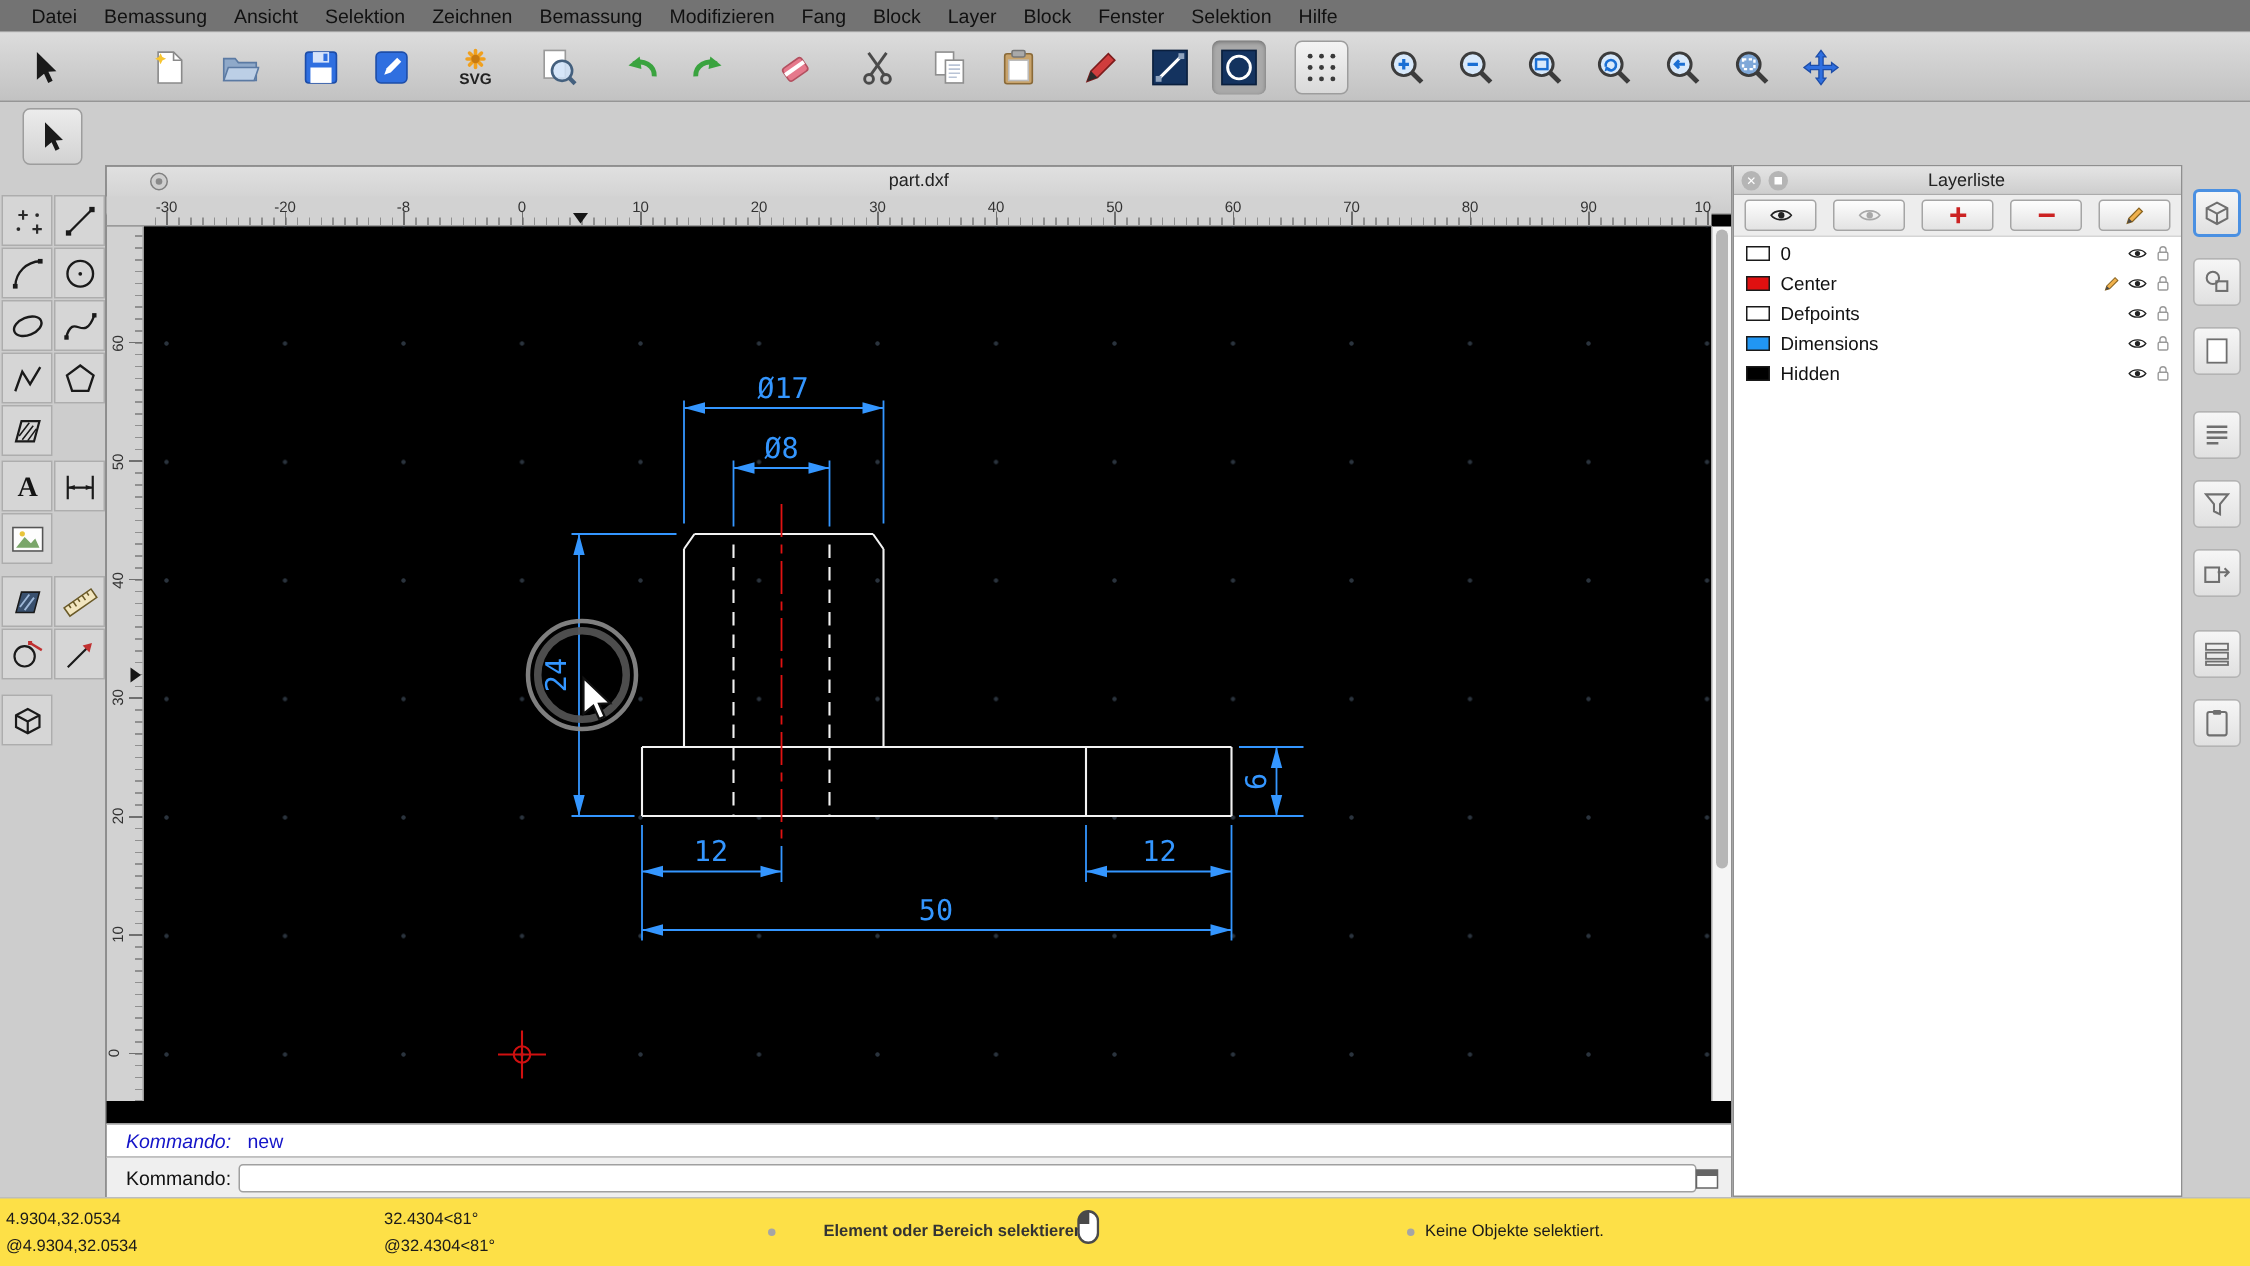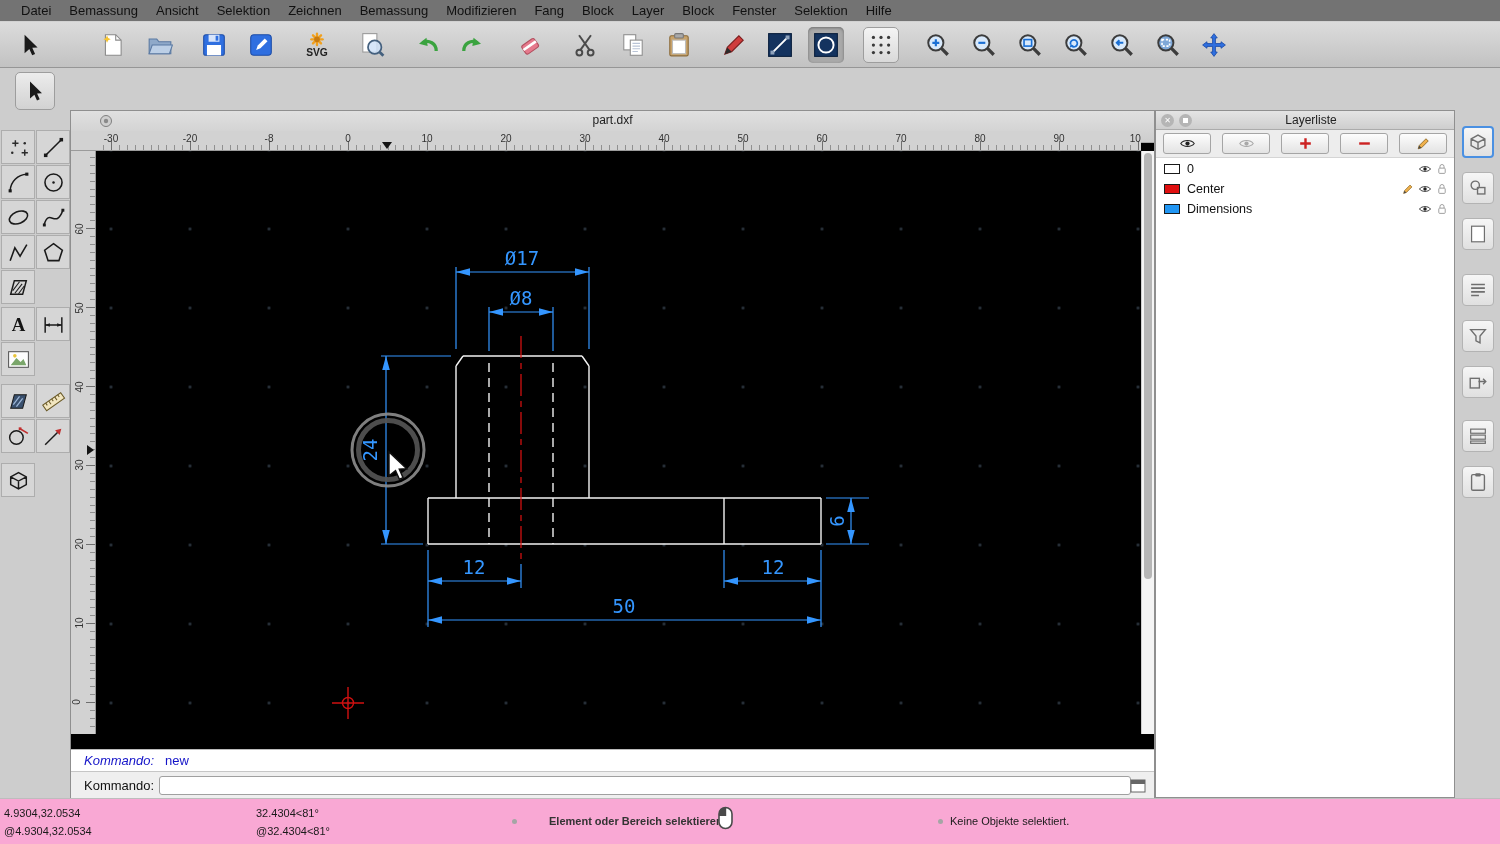--- a/index.html
+++ b/index.html
@@ -62,21 +62,21 @@
   .layer-row{position:relative;height:20px;display:flex;align-items:center;padding-left:8px;box-sizing:border-box;background:#fff;}
   .swatch{width:16px;height:10px;border:1px solid #1a1a1a;box-sizing:border-box;margin-right:7px;flex:0 0 auto;}
   .lname{font-size:12.5px;color:#111;flex:1;}
   .row-icons{display:flex;align-items:center;gap:3px;padding-right:5px;}
   .row-icons svg{width:14px;height:14px;}
   
   .strip-btn{position:absolute;left:1462px;width:32px;height:32px;border:1px solid #b3b3b3;border-radius:4px;background:linear-gradient(#f6f6f6,#e0e0e0);display:flex;align-items:center;justify-content:center;box-sizing:border-box;}
   .strip-btn.active{border:2px solid #4a90e2;}
   .strip-btn svg{width:22px;height:22px;}
   
-  .statusbar{position:absolute;left:0;top:798px;width:100%;height:46px;background:#f9a8d4;border-top:1px solid #bdbdbd;box-sizing:border-box;font-size:11px;color:#1a1a1a;}
+  .statusbar{position:absolute;left:0;top:798px;width:100%;height:46px;background:#fde047;border-top:1px solid #bdbdbd;box-sizing:border-box;font-size:11px;color:#1a1a1a;}
   .sb{position:absolute;white-space:nowrap;}
   .sb-dot{position:absolute;width:5px;height:5px;border-radius:50%;background:#a5a5a5;}
 </style>
 </head>
 <body>
 
 <div id="app">
 
   <div class="menubar">
       <div class="menu-item">Datei</div>
@@ -539,22 +539,58 @@
             </span>
             <span class="icn">
               <svg viewBox="0 0 24 24" xmlns="http://www.w3.org/2000/svg">
                 <rect x="6.5" y="10.5" width="11" height="9" rx="1.5" fill="none" stroke="#9a9a9a" stroke-width="1.6"></rect>
                 <path d="M8.5 10.5 V7.8 a3.5 3.5 0 0 1 7 0 V10.5" fill="none" stroke="#9a9a9a" stroke-width="1.6"></path>
               </svg>
             </span>
           </span>
    </div>
         <div class="layer-row">
+     <span class="swatch" style="background:#ffffff"></span>
+     <span class="lname">Defpoints</span>
+     <span class="row-icons">
+            <span class="icn">
+              <svg viewBox="0 0 24 24" xmlns="http://www.w3.org/2000/svg">
+                <path d="M2.5 12 C 6.5 6.5, 17.5 6.5, 21.5 12 C 17.5 17.5, 6.5 17.5, 2.5 12 Z" fill="none" stroke="#222" stroke-width="1.5"></path>
+                <circle cx="12" cy="12" r="3" fill="#222"></circle>
+              </svg>
+            </span>
+            <span class="icn">
+              <svg viewBox="0 0 24 24" xmlns="http://www.w3.org/2000/svg">
+                <rect x="6.5" y="10.5" width="11" height="9" rx="1.5" fill="none" stroke="#9a9a9a" stroke-width="1.6"></rect>
+                <path d="M8.5 10.5 V7.8 a3.5 3.5 0 0 1 7 0 V10.5" fill="none" stroke="#9a9a9a" stroke-width="1.6"></path>
+              </svg>
+            </span>
+          </span>
+   </div>
+        <div class="layer-row">
      <span class="swatch" style="background:#2196f3"></span>
      <span class="lname">Dimensions</span>
+     <span class="row-icons">
+            <span class="icn">
+              <svg viewBox="0 0 24 24" xmlns="http://www.w3.org/2000/svg">
+                <path d="M2.5 12 C 6.5 6.5, 17.5 6.5, 21.5 12 C 17.5 17.5, 6.5 17.5, 2.5 12 Z" fill="none" stroke="#222" stroke-width="1.5"></path>
+                <circle cx="12" cy="12" r="3" fill="#222"></circle>
+              </svg>
+            </span>
+            <span class="icn">
+              <svg viewBox="0 0 24 24" xmlns="http://www.w3.org/2000/svg">
+                <rect x="6.5" y="10.5" width="11" height="9" rx="1.5" fill="none" stroke="#9a9a9a" stroke-width="1.6"></rect>
+                <path d="M8.5 10.5 V7.8 a3.5 3.5 0 0 1 7 0 V10.5" fill="none" stroke="#9a9a9a" stroke-width="1.6"></path>
+              </svg>
+            </span>
+          </span>
+   </div>
+        <div class="layer-row">
+     <span class="swatch" style="background:#000000"></span>
+     <span class="lname">Hidden</span>
      <span class="row-icons">
             <span class="icn">
               <svg viewBox="0 0 24 24" xmlns="http://www.w3.org/2000/svg">
                 <path d="M2.5 12 C 6.5 6.5, 17.5 6.5, 21.5 12 C 17.5 17.5, 6.5 17.5, 2.5 12 Z" fill="none" stroke="#222" stroke-width="1.5"></path>
                 <circle cx="12" cy="12" r="3" fill="#222"></circle>
               </svg>
             </span>
             <span class="icn">
               <svg viewBox="0 0 24 24" xmlns="http://www.w3.org/2000/svg">
                 <rect x="6.5" y="10.5" width="11" height="9" rx="1.5" fill="none" stroke="#9a9a9a" stroke-width="1.6"></rect>

